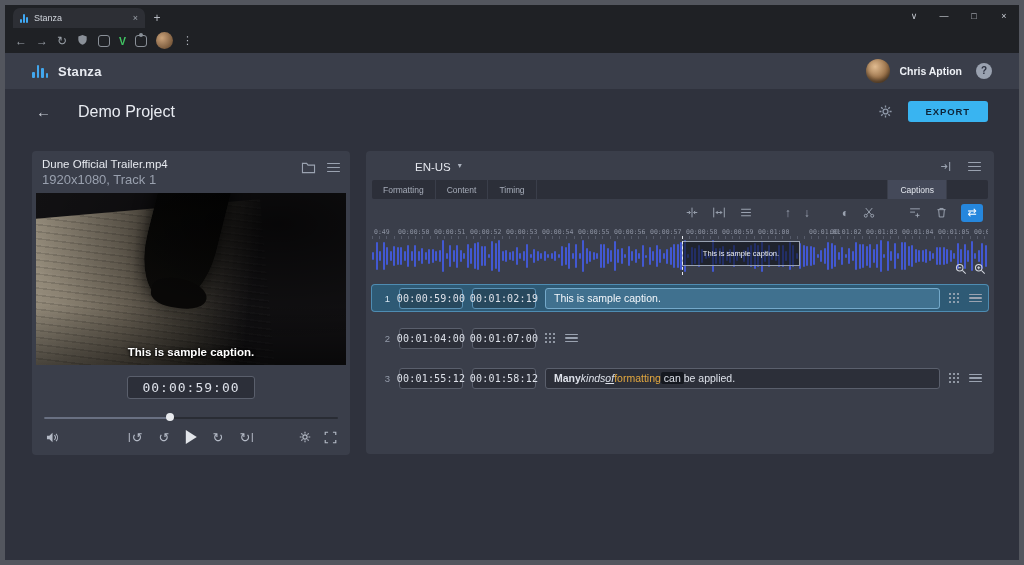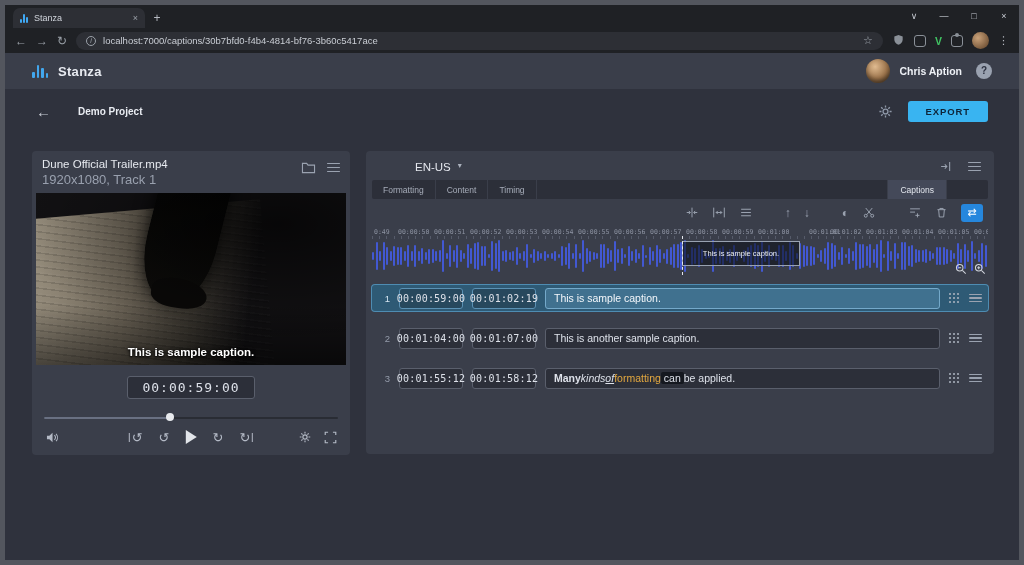--- a/index.html
+++ b/index.html
@@ -39,21 +39,21 @@
   .logo i { width: 2.5px; background: #42a7ee; border-radius: 1px; }
   .brand { font-size: 13px; font-weight: bold; color: #e8ebf1; letter-spacing: .3px; }
   .appbar .rightside { margin-left: auto; display: flex; align-items: center; gap: 9px; }
   .u-avatar { width: 24px; height: 24px; border-radius: 50%; background: radial-gradient(circle at 38% 32%, #e0bb90, #9a724a 55%, #503b26); box-shadow: inset 0 -3px 4px rgba(0,0,0,.4); }
   .u-name { font-size: 10.5px; font-weight: bold; color: #eef1f6; }
   .help { width: 16px; height: 16px; border-radius: 50%; background: #9aa2b0; color: #2c3140; font-size: 10px; font-weight: bold; text-align: center; line-height: 16px; margin-left: 5px; }
 
   
   .projectbar { height: 45px; display: flex; align-items: center; padding: 0 31px; gap: 27px; flex: none; }
   .back-arrow { font-size: 15px; color: #c9cdd6; line-height: 1; }
-  .p-title { font-size: 10px; font-weight: bold; color: #e9ecf2; }
+  .p-title { font-size: 16px; font-weight: normal; color: #e9ecf2; }
   .projectbar .rightside { margin-left: auto; display: flex; align-items: center; gap: 15px; }
   .export { background: #39b4f1; color: #0d2438; font-size: 9.5px; font-weight: bold; letter-spacing: .9px; padding: 5px 18px; border: none; border-radius: 3px; font-family: "Liberation Sans", sans-serif; }
 
   
   .main { display: flex; gap: 16px; padding: 17px 27px 0; align-items: flex-start; }
   .panel { background: #3a3e4a; border-radius: 4px; }
 
   
   .vpanel { width: 318px; flex: none; }
   .vhead { display: flex; padding: 7px 10px 6px; align-items: flex-start; }
@@ -164,25 +164,20 @@
       <span>—</span>
       <span>□</span>
       <span>×</span>
     </div>
   </div>
 
   <div class="toolbar">
     <span class="nav-ic">←</span>
     <span class="nav-ic">→</span>
     <span class="nav-ic">↻</span>
-    <div class="urlbar">
-      <span class="info-ic">i</span>
-      <span class="url">localhost:7000/captions/30b7bfd0-f4b4-4814-bf76-3b60c5417ace</span>
-      <span class="star">☆</span>
-    </div>
     <div class="ext">
       <svg width="13" height="13" viewBox="0 0 14 14">
           <path d="M7 1l4.5 1.8v3.2c0 2.8-1.8 4.7-4.5 5.7C4.3 10.7 2.5 8.8 2.5 6V2.8z" fill="#8a9098"></path>
         </svg>
       <span class="extbox"></span>
       <span class="v">V</span>
       <span class="extdot"></span>
       <span class="b-avatar"></span>
       <span class="kebab">⋮</span>
     </div>
@@ -600,21 +595,20 @@
               <i></i>
               <i></i>
               <i></i>
             </span>
         </div>
 
         <div class="crow">
           <span class="num">2</span>
           <span class="tcbox">00:01:04:00</span>
           <span class="tcbox">00:01:07:00</span>
-          <span class="txtbox">This is another sample caption.</span>
           <span class="gridic">
               <i></i>
               <i></i>
               <i></i>
               <i></i>
               <i></i>
               <i></i>
               <i></i>
               <i></i>
               <i></i>

